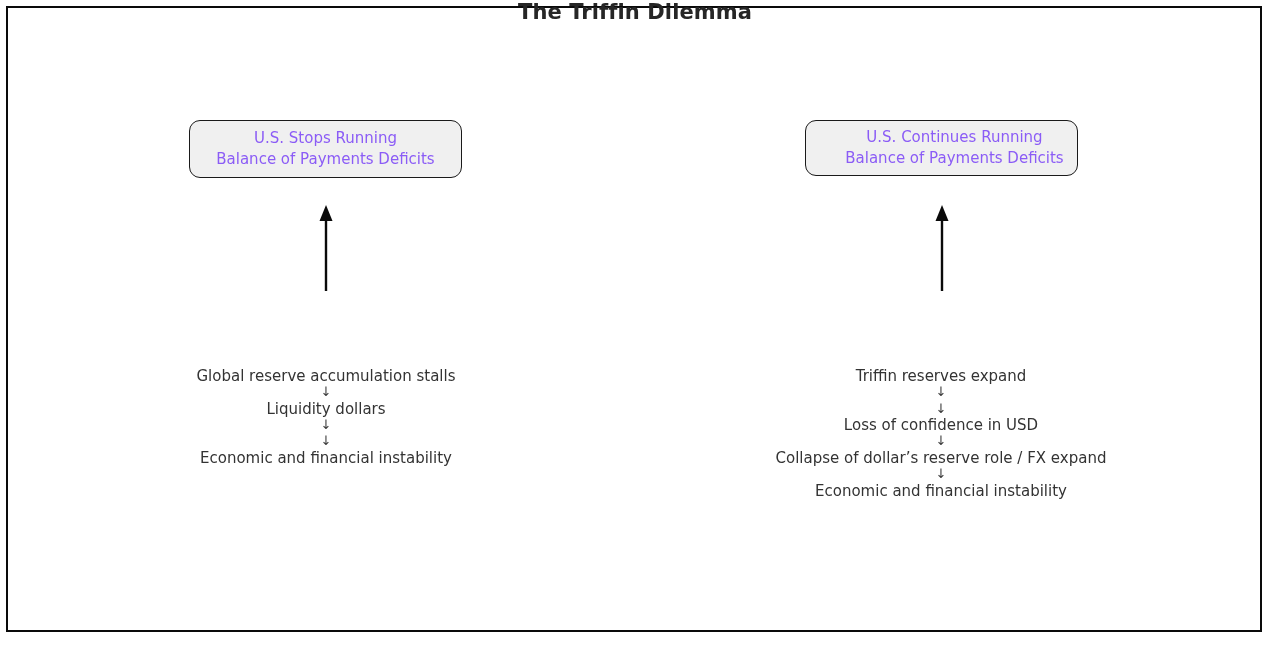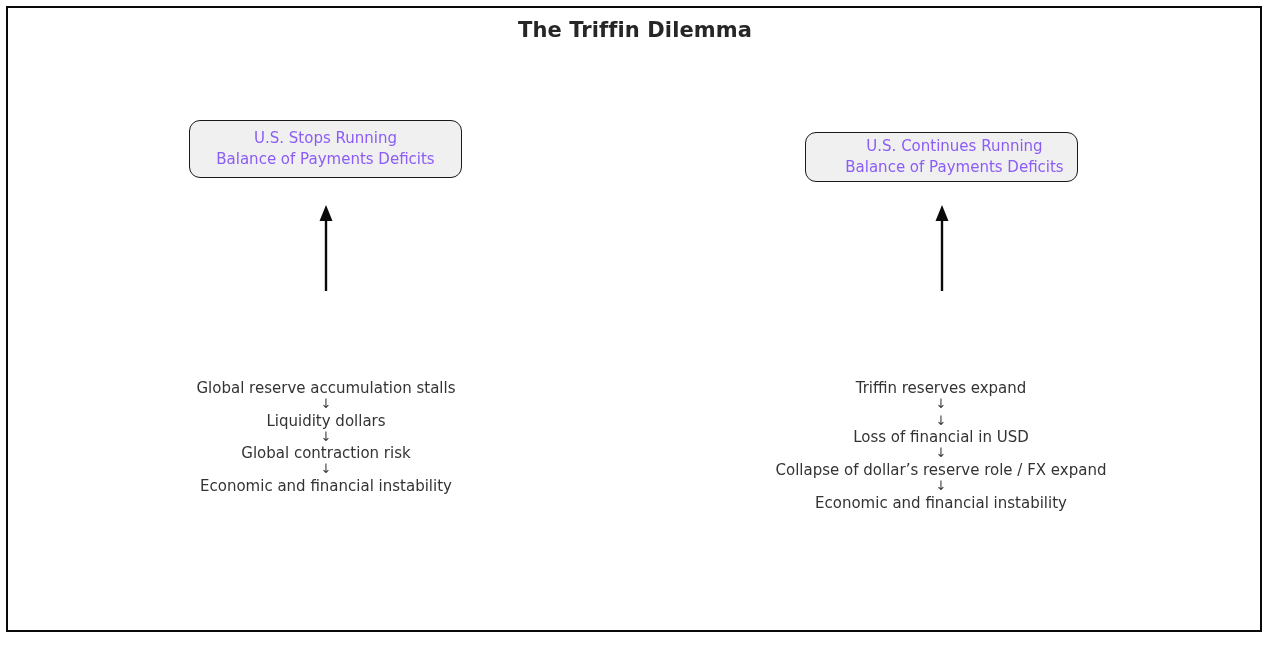--- a/index.html
+++ b/index.html
@@ -29,21 +29,21 @@
     height: 626px;
     border: 2px solid #0a0a0a;
     box-sizing: border-box;
     background: #ffffff;
   }
 
   
   #title {
     position: absolute;
     left: 0;
-    top: 18px;
+    top: 0;
     width: 1270px;
     text-align: center;
     font-size: 21px;
     font-weight: bold;
     color: #262626;
     letter-spacing: 0.1px;
   }
 
   
   .decision-box {
@@ -62,23 +62,23 @@
     padding: 4px 10px;
   }
   #box-left {
     left: 189px;
     top: 120px;
     width: 273px;
     height: 58px;
   }
   #box-right {
     left: 805px;
-    top: 132px;
+    top: 120px;
     width: 273px;
-    height: 50px;
+    height: 56px;
     padding-left: 36px;
   }
   .box-line { display: block; }
 
   
   .up-arrow {
     position: absolute;
     top: 203px;
     width: 26px;
     height: 88px;
@@ -87,21 +87,20 @@
   #arrow-right { left: 929px; }
 
   
   .chain {
     position: absolute;
     top: 368px;
     text-align: center;
     font-size: 15px;
     color: #333333;
     line-height: 1.0;
-    margin-top: 12px;
   }
   #chain-left  { left: 95px;  width: 462px; }
   #chain-right { left: 695px; width: 492px; }
 
   .chain-step {
     display: block;
     padding: 1px 0 0 0;
     white-space: nowrap;
   }
   .chain-sep {
@@ -131,41 +130,40 @@
   <svg class="up-arrow" id="arrow-left" viewBox="0 0 26 88">
     <line x1="13" y1="88" x2="13" y2="14" stroke="#0a0a0a" stroke-width="2.4"></line>
     <polygon points="13,2 19.5,18 6.5,18" fill="#0a0a0a"></polygon>
   </svg>
 
   <div class="chain" id="chain-left">
     <span class="chain-step">Global reserve accumulation stalls</span>
     <span class="chain-sep">↓</span>
     <span class="chain-step">Liquidity dollars</span>
     <span class="chain-sep">↓</span>
-    <span class="chain-step">Global contraction risk</span>
     <span class="chain-sep">↓</span>
     <span class="chain-step">Economic and financial instability</span>
   </div>
 
   <div class="decision-box" id="box-right">
     <span>
       <span class="box-line">U.S. Continues Running</span>
       <span class="box-line">Balance of Payments Deficits</span>
     </span>
   </div>
 
   <svg class="up-arrow" id="arrow-right" viewBox="0 0 26 88">
     <line x1="13" y1="88" x2="13" y2="14" stroke="#0a0a0a" stroke-width="2.4"></line>
     <polygon points="13,2 19.5,18 6.5,18" fill="#0a0a0a"></polygon>
   </svg>
 
   <div class="chain" id="chain-right">
     <span class="chain-step">Triffin reserves expand</span>
     <span class="chain-sep">↓</span>
     <span class="chain-sep">↓</span>
-    <span class="chain-step">Loss of financial in USD</span>
+    <span class="chain-step">Loss of confidence in USD</span>
     <span class="chain-sep">↓</span>
     <span class="chain-step">Collapse of dollar’s reserve role / FX expand</span>
     <span class="chain-sep">↓</span>
     <span class="chain-step">Economic and financial instability</span>
   </div>
 
 </div>
 
 </body></html>

